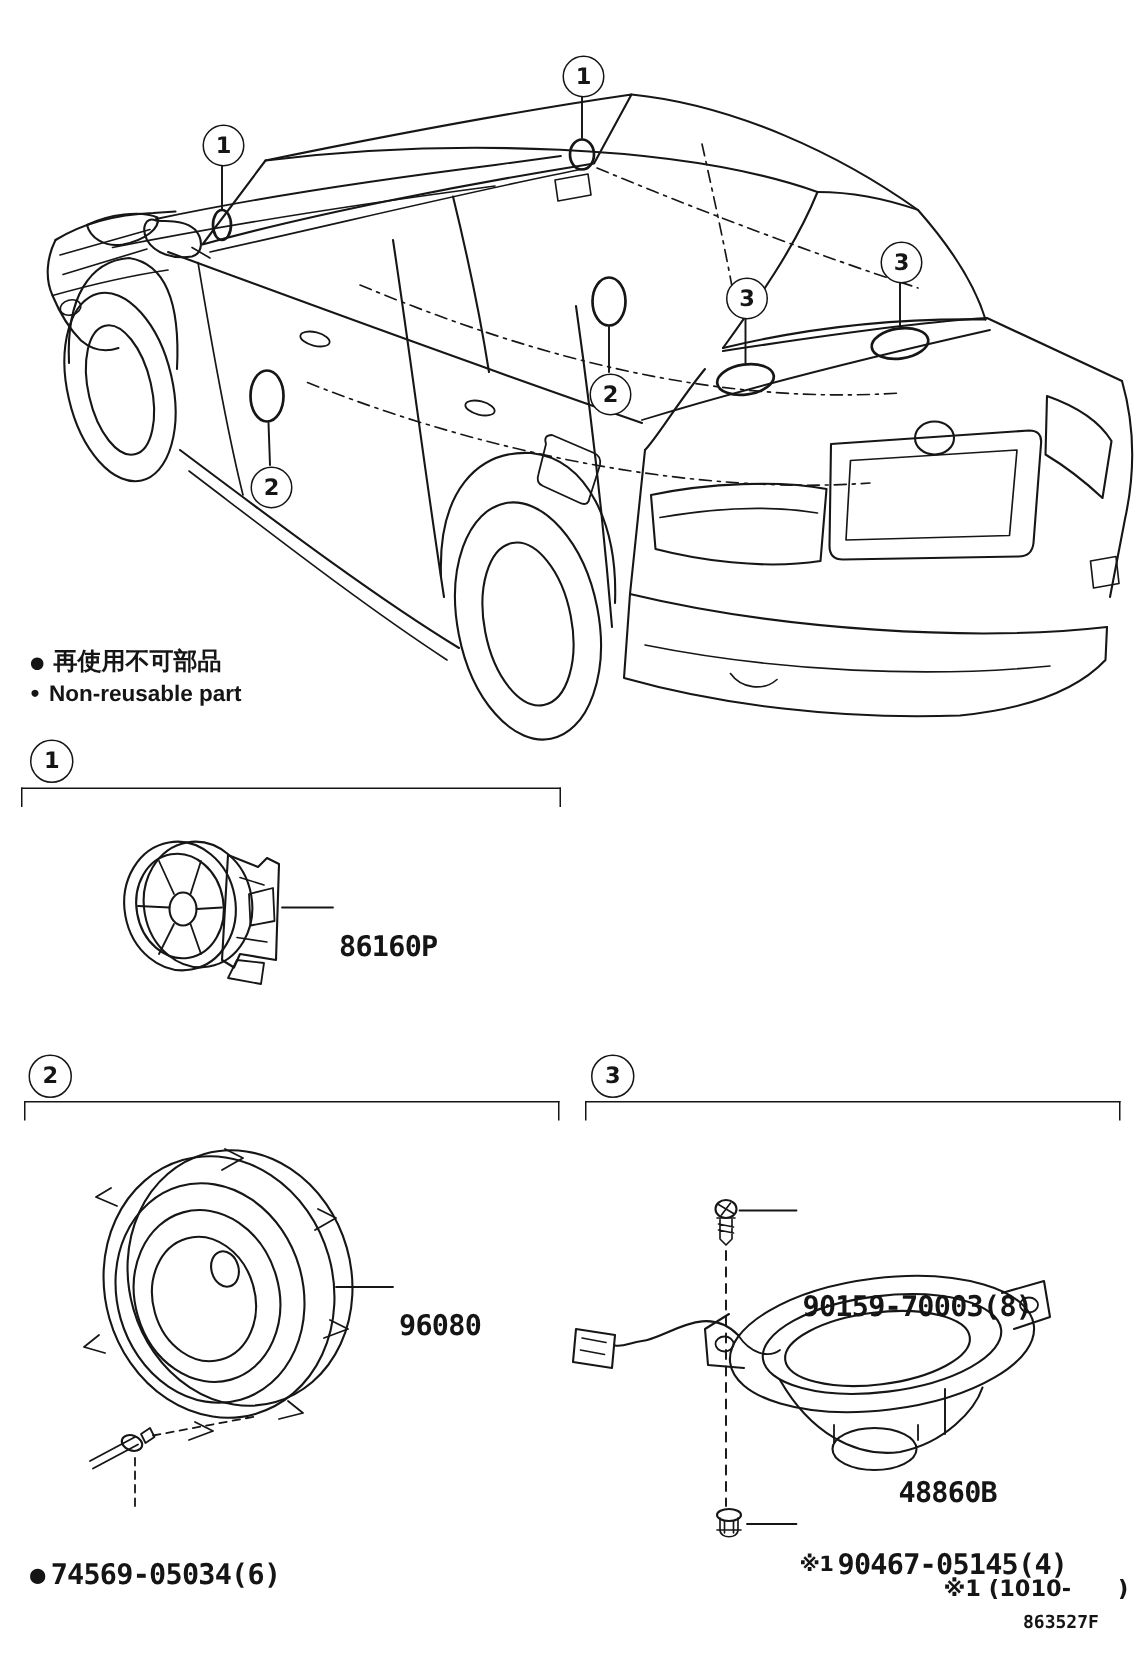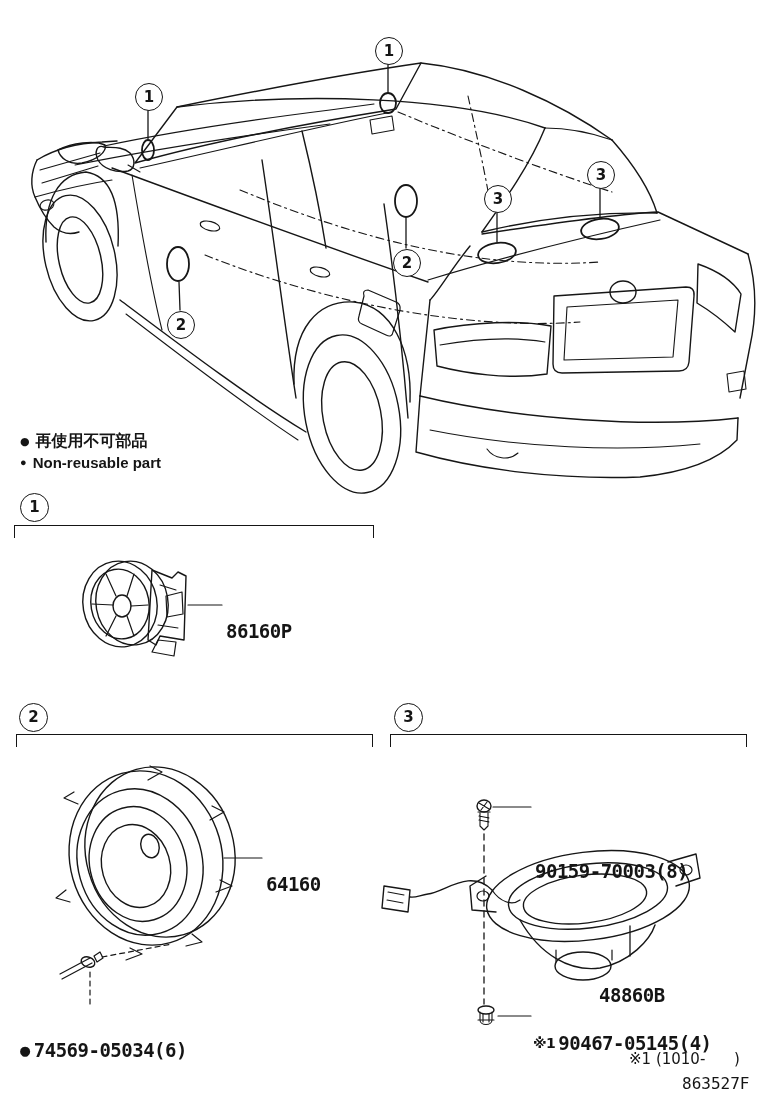--- a/index.html
+++ b/index.html
@@ -10,21 +10,21 @@
       display:flex;align-items:center;justify-content:center;background:#fff;
       font-size:15px;font-weight:600;line-height:1;}
   .sec-co{width:27px;height:27px;}
   .bracket{position:absolute;border-top:1.6px solid #151515;border-left:1.6px solid #151515;
            border-right:1.6px solid #151515;height:12px;}
   .pn{position:absolute;font-family:"DejaVu Sans Mono","Liberation Mono",monospace;
       font-weight:bold;font-size:19px;line-height:21px;letter-spacing:-0.5px;white-space:pre;margin-top:28px;}
   .legend-row{position:absolute;display:flex;align-items:center;gap:6px;font-weight:bold;}
   .bullet-sm{font-size:11px;line-height:1;}
   .bullet-lg{font-size:17px;line-height:1;margin-right:4px;}
-  .note{position:absolute;font-weight:normal;font-size:15px;white-space:pre;}
+  .note{position:absolute;font-weight:bold;font-size:15px;white-space:pre;}
   .ref-mark{font-family:"DejaVu Sans",sans-serif;font-weight:bold;font-size:14px;margin-right:3px;}
   .with-prefix{display:flex;align-items:center;}
 </style>
 </head>
 <body>
 
 <div id="canvas">
 
 <svg id="artwork" width="760" height="1112" viewBox="0 0 760 1112">
   <g stroke="#161616" stroke-width="1.4" fill="none" stroke-linecap="round" stroke-linejoin="round">
@@ -219,33 +219,33 @@
 <div class="co sec-co" style="left:20px;top:493px">
       <span>1</span>
     </div>
 <div class="bracket" style="left:14px;top:525px;width:358px"></div>
 <div class="pn" style="left:226px;top:593px">86160P</div>
 
 <div class="co sec-co" style="left:19px;top:703px">
       <span>2</span>
     </div>
 <div class="bracket" style="left:16px;top:734px;width:355px"></div>
-<div class="pn" style="left:266px;top:846px">64160</div>
+<div class="pn" style="left:266px;top:846px">96080</div>
 <div class="pn with-prefix" style="left:20px;top:1012px">
   <span class="bullet-lg">●</span>
   <span>74569-05034(6)</span>
 </div>
 
 <div class="co sec-co" style="left:394px;top:703px">
       <span>3</span>
     </div>
 <div class="bracket" style="left:390px;top:734px;width:355px"></div>
 <div class="pn" style="left:535px;top:833px">90159-70003(8)</div>
 <div class="pn" style="left:599px;top:957px">48860B</div>
 <div class="pn with-prefix" style="left:533px;top:1005px">
   <span class="ref-mark">※1</span>
   <span>90467-05145(4)</span>
 </div>
 
 <div class="note" style="left:629px;top:1050px">※1 (1010-      )</div>
-<div class="note" style="left:682px;top:1074px;font-size:16px;font-family:'DejaVu Sans Mono',monospace">863527F</div>
+<div class="note" style="left:682px;top:1074px;font-size:12px;font-family:'DejaVu Sans Mono',monospace">863527F</div>
 
 </div>
 
 </body></html>

